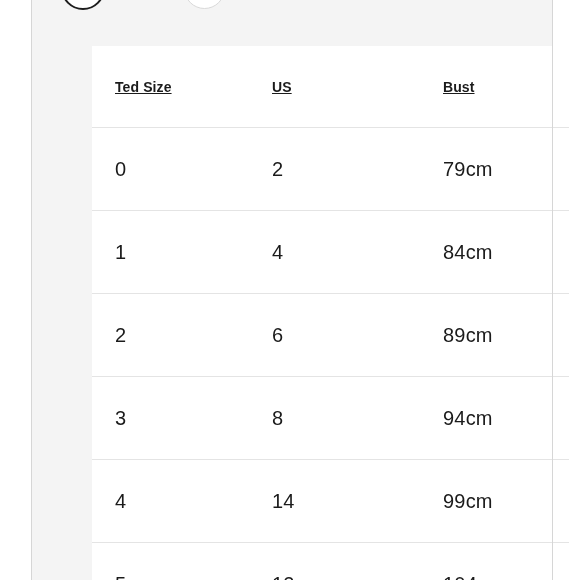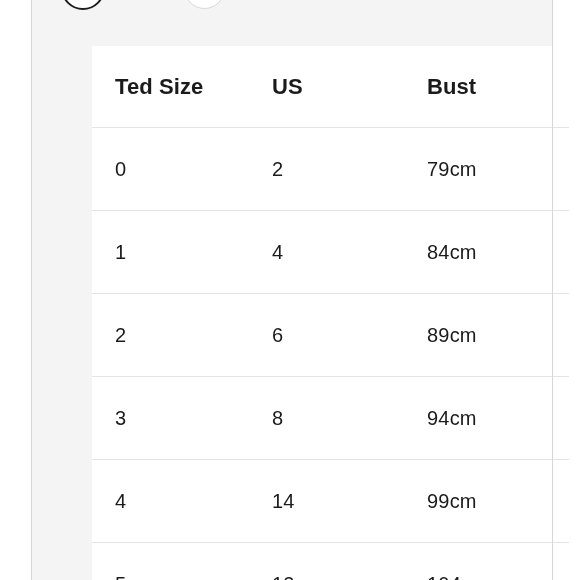--- a/index.html
+++ b/index.html
@@ -89,23 +89,24 @@
   .size-table th,
   .size-table td {
     text-align: left;
     padding: 0;
     vertical-align: middle;
     color: #1b1b1b;
   }
 
   .size-table thead th {
     height: 81px;
-    font-size: 22px;
+    font-size: 14px;
     font-weight: 700;
     letter-spacing: 0.1px;
+    text-decoration: underline;
   }
 
   .size-table tbody td {
     height: 82px;
     font-size: 20px;
     font-weight: 400;
     letter-spacing: 0.2px;
   }
 
   .size-table tbody tr {
@@ -117,21 +118,21 @@
   .col-bust  { width: 149px; }
 
   .cell-inner { display: block; }
 
   th.col-ted, td.col-ted { padding-left: 23px !important; }
   th.col-us,  td.col-us  { padding-left: 0; }
   th.col-bust, td.col-bust { padding-left: 0; }
 
   
   .col-us .cell-inner   { margin-left: 0px; }
-  .col-bust .cell-inner { margin-left: 0px; }
+  .col-bust .cell-inner { margin-left: 16px; }
 
   
   .scrollbar-track {
     position: absolute;
     left: 569px;
     top: 0;
     width: 11px;
     height: 580px;
     background: #ffffff;
   }

